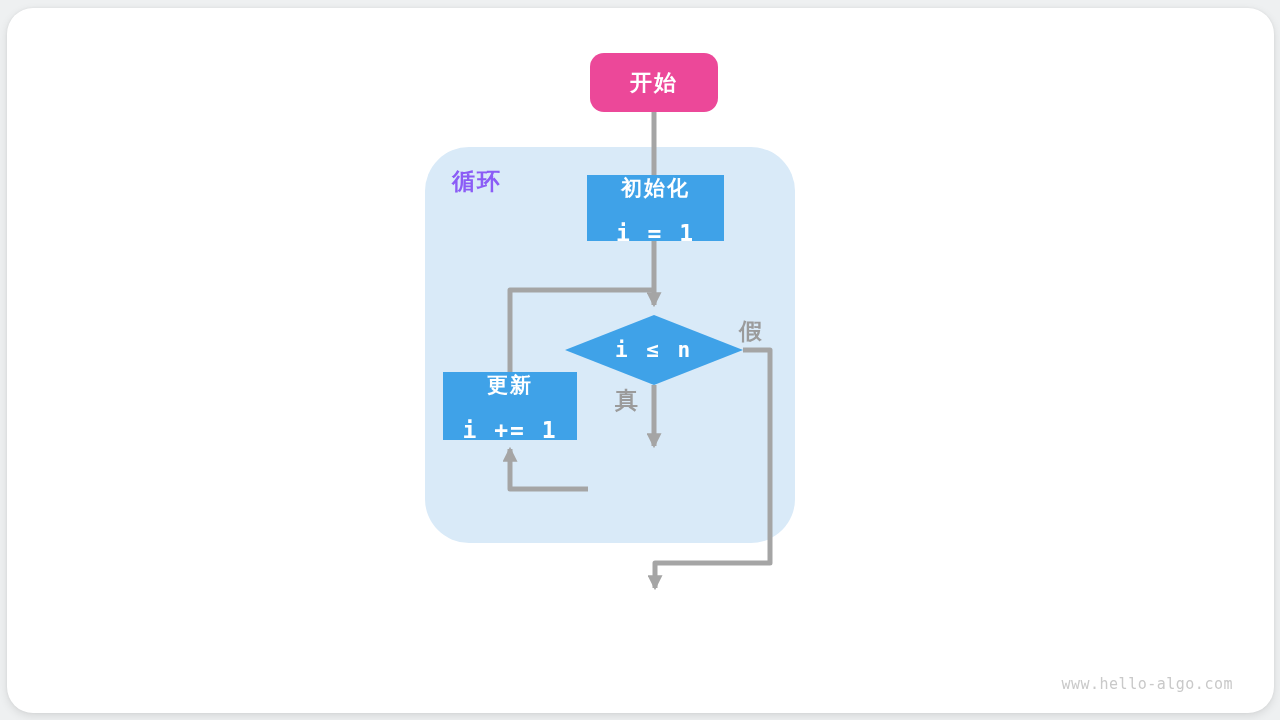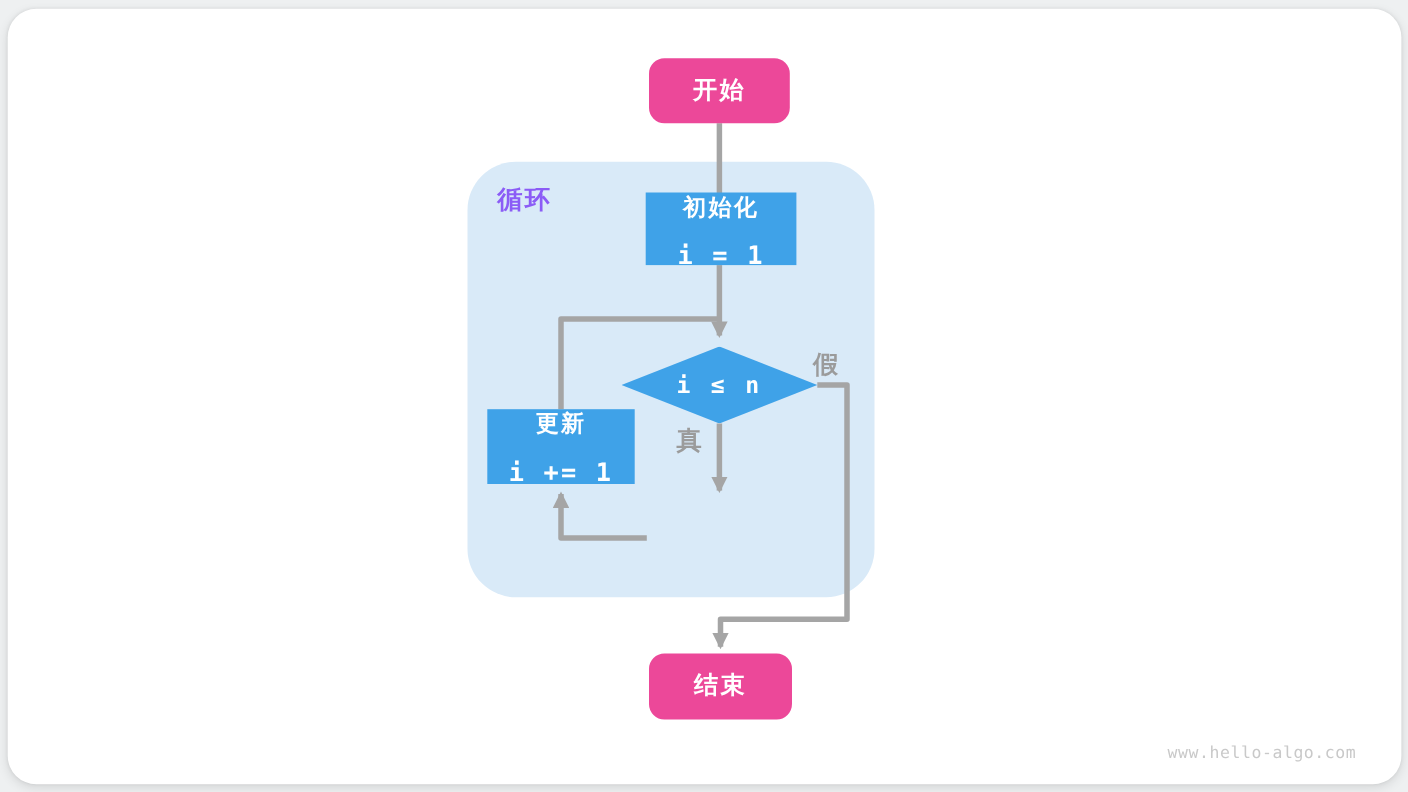--- a/index.html
+++ b/index.html
@@ -161,19 +161,16 @@
 
   <span class="branch-label label-true">真</span>
   <span class="branch-label label-false">假</span>
 
 
   <div class="node process-blue node-update">
     <span class="cn">更新</span>
     <span class="code">i += 1</span>
   </div>
 
-  <div class="node terminal node-end">
-    <span class="cn">结束</span>
-  </div>
 
   <span class="watermark">www.hello-algo.com</span>
 
 </div>
 
 </body></html>

